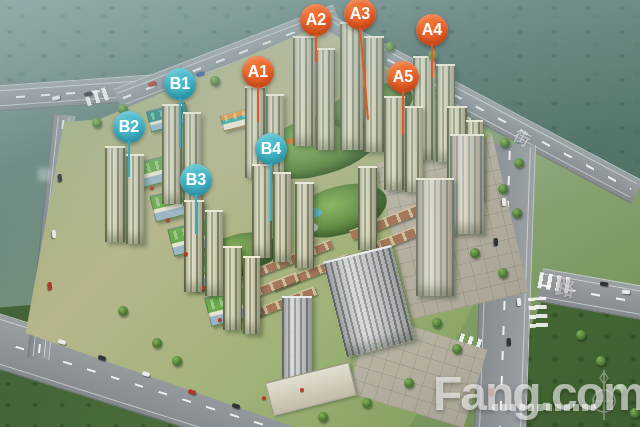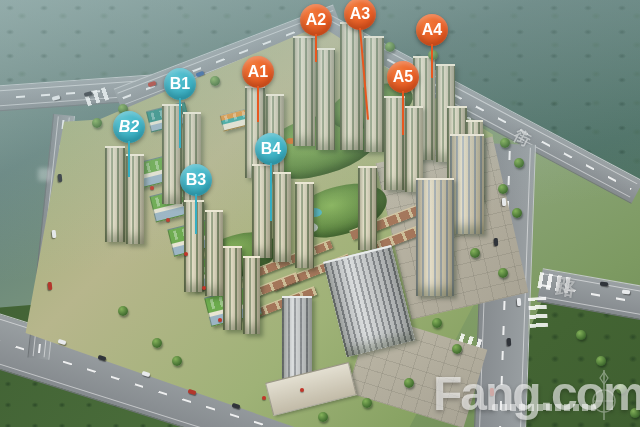--- a/index.html
+++ b/index.html
@@ -284,21 +284,21 @@
     <span>A4</span>
   </div>
   <div class="marker a" style="left:387px;top:61px;">
     <div class="pin" style="height:44px;"></div>
     <span>A5</span>
   </div>
   <div class="marker b" style="left:164px;top:68px;">
     <div class="pin" style="height:50px;"></div>
     <span>B1</span>
   </div>
-  <div class="marker b" style="left:113px;top:111px;font-style:italic;">
+  <div class="marker b" style="left:113px;top:111px;">
     <div class="pin" style="height:36px;"></div>
     <span>B2</span>
   </div>
   <div class="marker b" style="left:180px;top:164px;">
     <div class="pin" style="height:40px;"></div>
     <span>B3</span>
   </div>
   <div class="marker b" style="left:255px;top:133px;">
     <div class="pin" style="height:58px;"></div>
     <span>B4</span>

